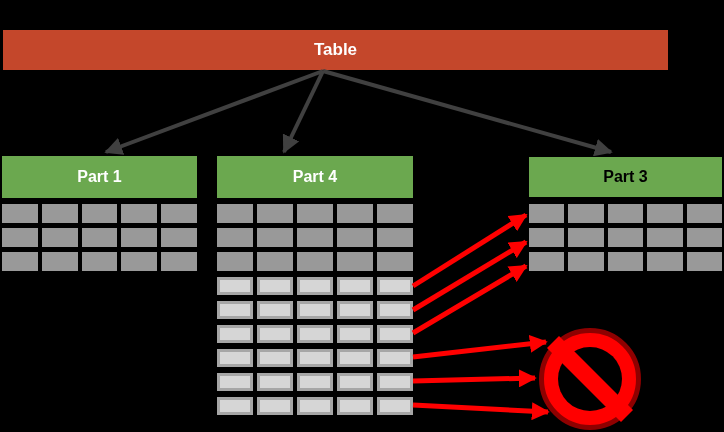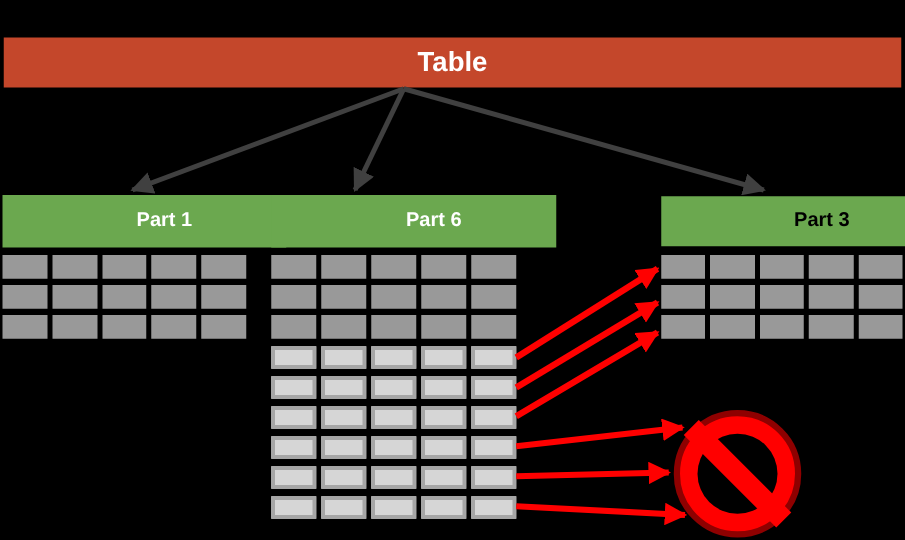--- a/index.html
+++ b/index.html
@@ -6,22 +6,22 @@
   body{
     background:#000;
     font-family:"Liberation Sans", sans-serif;
     width:724px;height:432px;overflow:hidden;
   }
   .stage{position:relative;width:724px;height:432px;background:#000;}
   .bar{
     position:absolute;display:flex;align-items:center;justify-content:center;
     color:#fff;font-weight:bold;
   }
-  .table-bar{left:3px;top:30px;width:718px;height:40px;font-size:22px;}
-  .part-bar{top:156px;height:42px;font-size:16px;padding-left:32px;}
+  .table-bar{left:3px;top:30px;width:665px;height:40px;font-size:17px;}
+  .part-bar{top:156px;height:42px;font-size:16px;}
   .p1-bar{left:2px;width:195px;}
   .p2-bar{left:217px;width:196px;}
   .p3-bar{left:529px;width:193px;height:40px;top:157px;}
   .grid{
     position:absolute;display:grid;
     grid-template-columns:repeat(5,1fr);
     column-gap:4px;
   }
   .p1-grid{left:2px;top:204px;width:195px;row-gap:5px;}
   .p2-grid{left:217px;top:204px;width:196px;row-gap:5px;}
@@ -39,21 +39,21 @@
 <div class="stage">
 
   <div class="bar table-bar" style="background: rgb(196, 71, 43); color: rgb(255, 255, 255);">
     <span>Table</span>
   </div>
 
   <div class="bar part-bar p1-bar" style="background: rgb(107, 168, 79); color: rgb(255, 255, 255);">
     <span>Part 1</span>
   </div>
   <div class="bar part-bar p2-bar" style="background: rgb(107, 168, 79); color: rgb(255, 255, 255);">
-    <span>Part 6</span>
+    <span>Part 4</span>
   </div>
   <div class="bar part-bar p3-bar" style="background: rgb(107, 168, 79); color: #000000;">
     <span>Part 3</span>
   </div>
 
   <div class="grid p1-grid">
       <div class="cell solid" style="background: rgb(153, 153, 153);"></div>
       <div class="cell solid" style="background: rgb(153, 153, 153);"></div>
       <div class="cell solid" style="background: rgb(153, 153, 153);"></div>
       <div class="cell solid" style="background: rgb(153, 153, 153);"></div>

